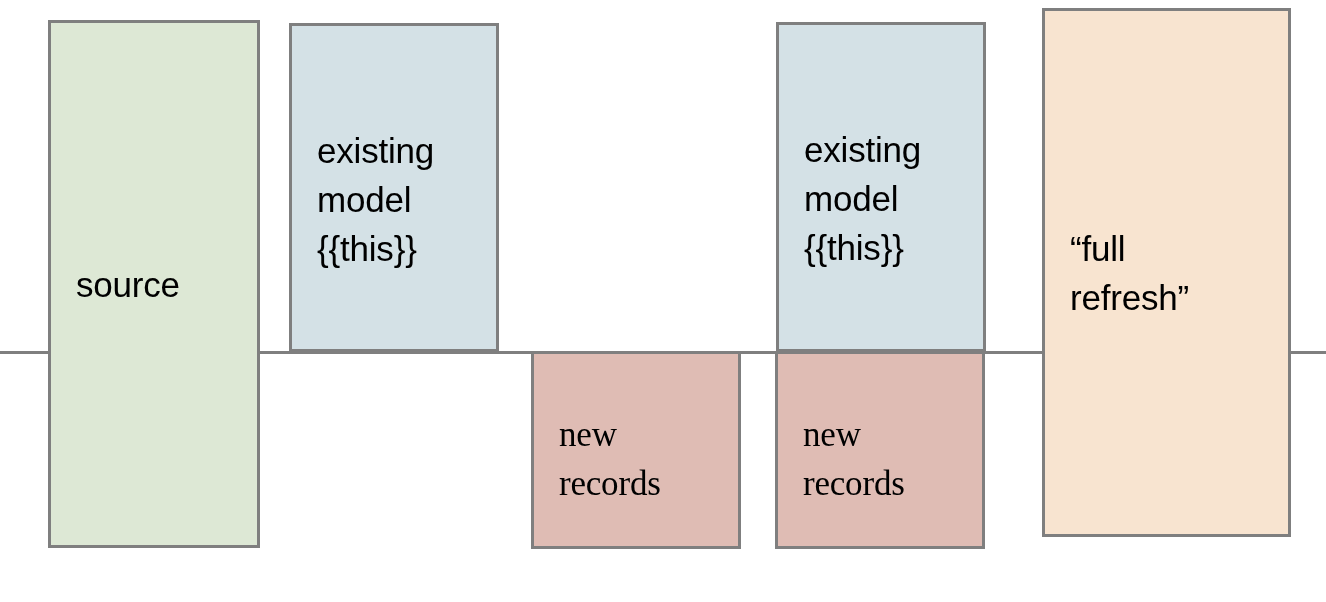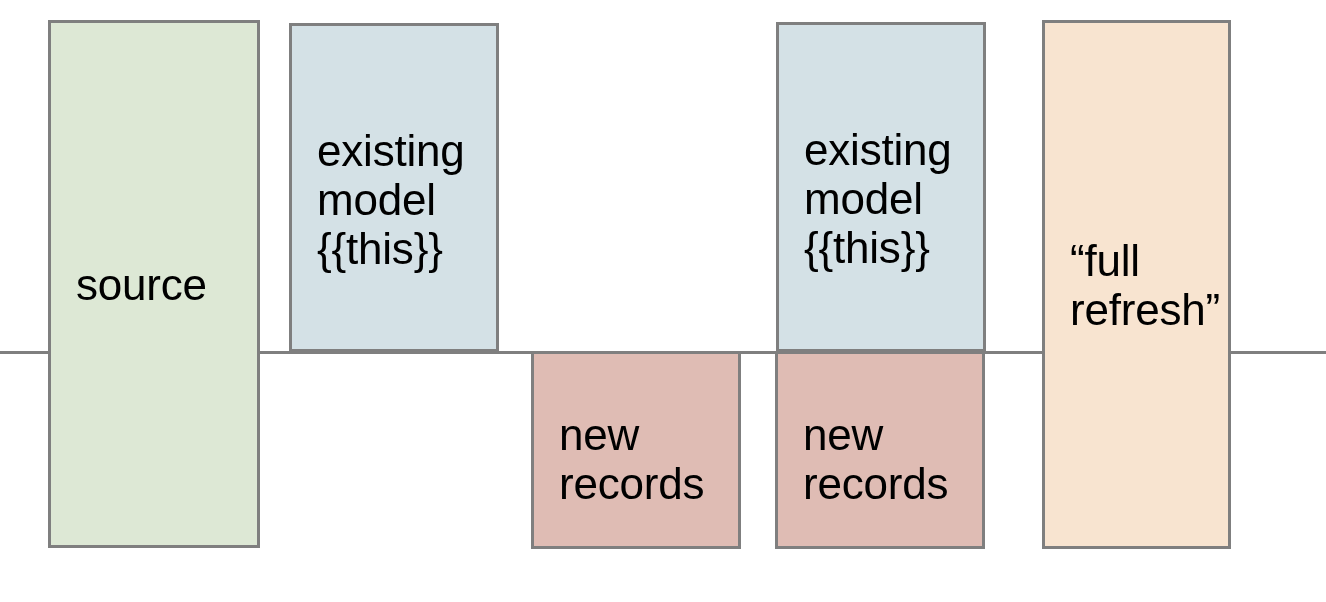--- a/index.html
+++ b/index.html
@@ -26,33 +26,33 @@
   }
   .box {
     position: absolute;
     box-sizing: border-box;
     border: 3px solid #7f7f7f;
   }
   .box .label {
     position: absolute;
     left: 25px;
     right: 10px;
-    font-size: 44px;
+    font-size: 35px;
     line-height: 49px;
     color: #000000;
     white-space: pre-line;
     letter-spacing: -0.2px;
   }
   .label.mid {
     top: 50%;
     transform: translateY(-50%);
   }
   .box-source  { background: #dde8d5; }
   .box-model   { background: #d4e1e6; }
-  .box-new     { background: #dfbcb4; }
+  .box-new     { background: #dfbcb4; font-family: Liberation Serif, serif; }
   .box-refresh { background: #f8e4d0; }
 </style>
 </head>
 <body>
 
 <div id="canvas" style="width: 1326px; height: 602px; background: rgb(255, 255, 255);">
 
   <div class="hline" style="top: 351px; width: 1326px; border-top-color: rgb(127, 127, 127);"></div>
 
   <div class="box box-source" style="left: 48px; top: 20px; width: 212px; height: 528px; background: rgb(221, 232, 213); border-color: rgb(127, 127, 127);">
@@ -74,18 +74,18 @@
     <div class="label" style="color: rgb(0, 0, 0); top: 100px;">existing
 model
 {{this}}</div>
   </div>
 
   <div class="box box-new" style="left: 775px; top: 351px; width: 210px; height: 198px; background: rgb(223, 188, 180); border-color: rgb(127, 127, 127);">
     <div class="label" style="color: rgb(0, 0, 0); top: 56px;">new
 records</div>
   </div>
 
-  <div class="box box-refresh" style="left: 1042px; top: 20px; width: 189px; height: 529px; background: rgb(248, 228, 208); border-color: rgb(127, 127, 127);">
+  <div class="box box-refresh" style="left: 1042px; top: 8px; width: 249px; height: 529px; background: rgb(248, 228, 208); border-color: rgb(127, 127, 127);">
     <div class="label mid" style="color: rgb(0, 0, 0);">“full
 refresh”</div>
   </div>
 
 </div>
 
 </body></html>

